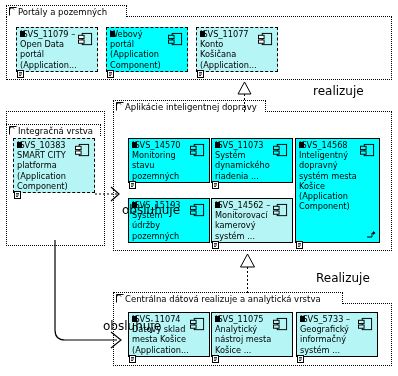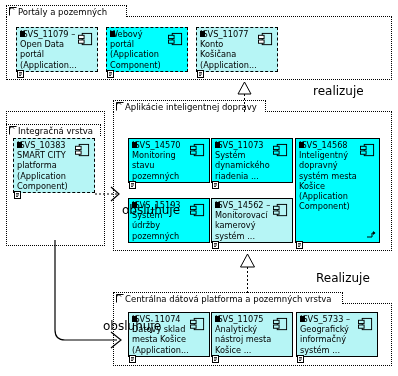--- a/index.html
+++ b/index.html
@@ -300,21 +300,21 @@
     <rect x="0.5" y="0.5" width="6" height="7" fill="#fff" stroke="#000" stroke-width="1"></rect>
     <path d="M2 2.5 H5 M2 4 H5 M2 5.5 H4" stroke="#000" stroke-width="0.8"></path>
   </svg>
 
   <div class="group" style="left:113px; top:303px; width:279px; height:63px;"></div>
   <div class="group-title" style="left:113px; top:292px; width:230px; height:12px;">
     <svg class="grp-icon" viewBox="0 0 8 9">
       <path d="M0.5 8.5 L0.5 0.5 L7.5 0.5" fill="none" stroke="#000" stroke-width="1"></path>
       <path d="M0.5 2.5 L3 0.5 L5 2.5" fill="none" stroke="#000" stroke-width="1"></path>
     </svg>
-    <span>Centrálna dátová platforma a pozemných vrstva</span>
+    <span>Centrálna dátová realizuje a analytická vrstva</span>
   </div>
 
   <div class="elem pale" style="left:128px; top:312px; width:82px; height:45px;">
     <span class="label">ISVS_11074
 Dátový sklad
 mesta Košice
 (Application...</span>
     <svg class="comp-icon" viewBox="0 0 16 16">
       <rect x="4.5" y="1.5" width="10" height="12" fill="none" stroke="#000" stroke-width="1"></rect>
       <rect x="0.5" y="3.5" width="6" height="3.5" fill="#b6f5f5" stroke="#000" stroke-width="1"></rect>

